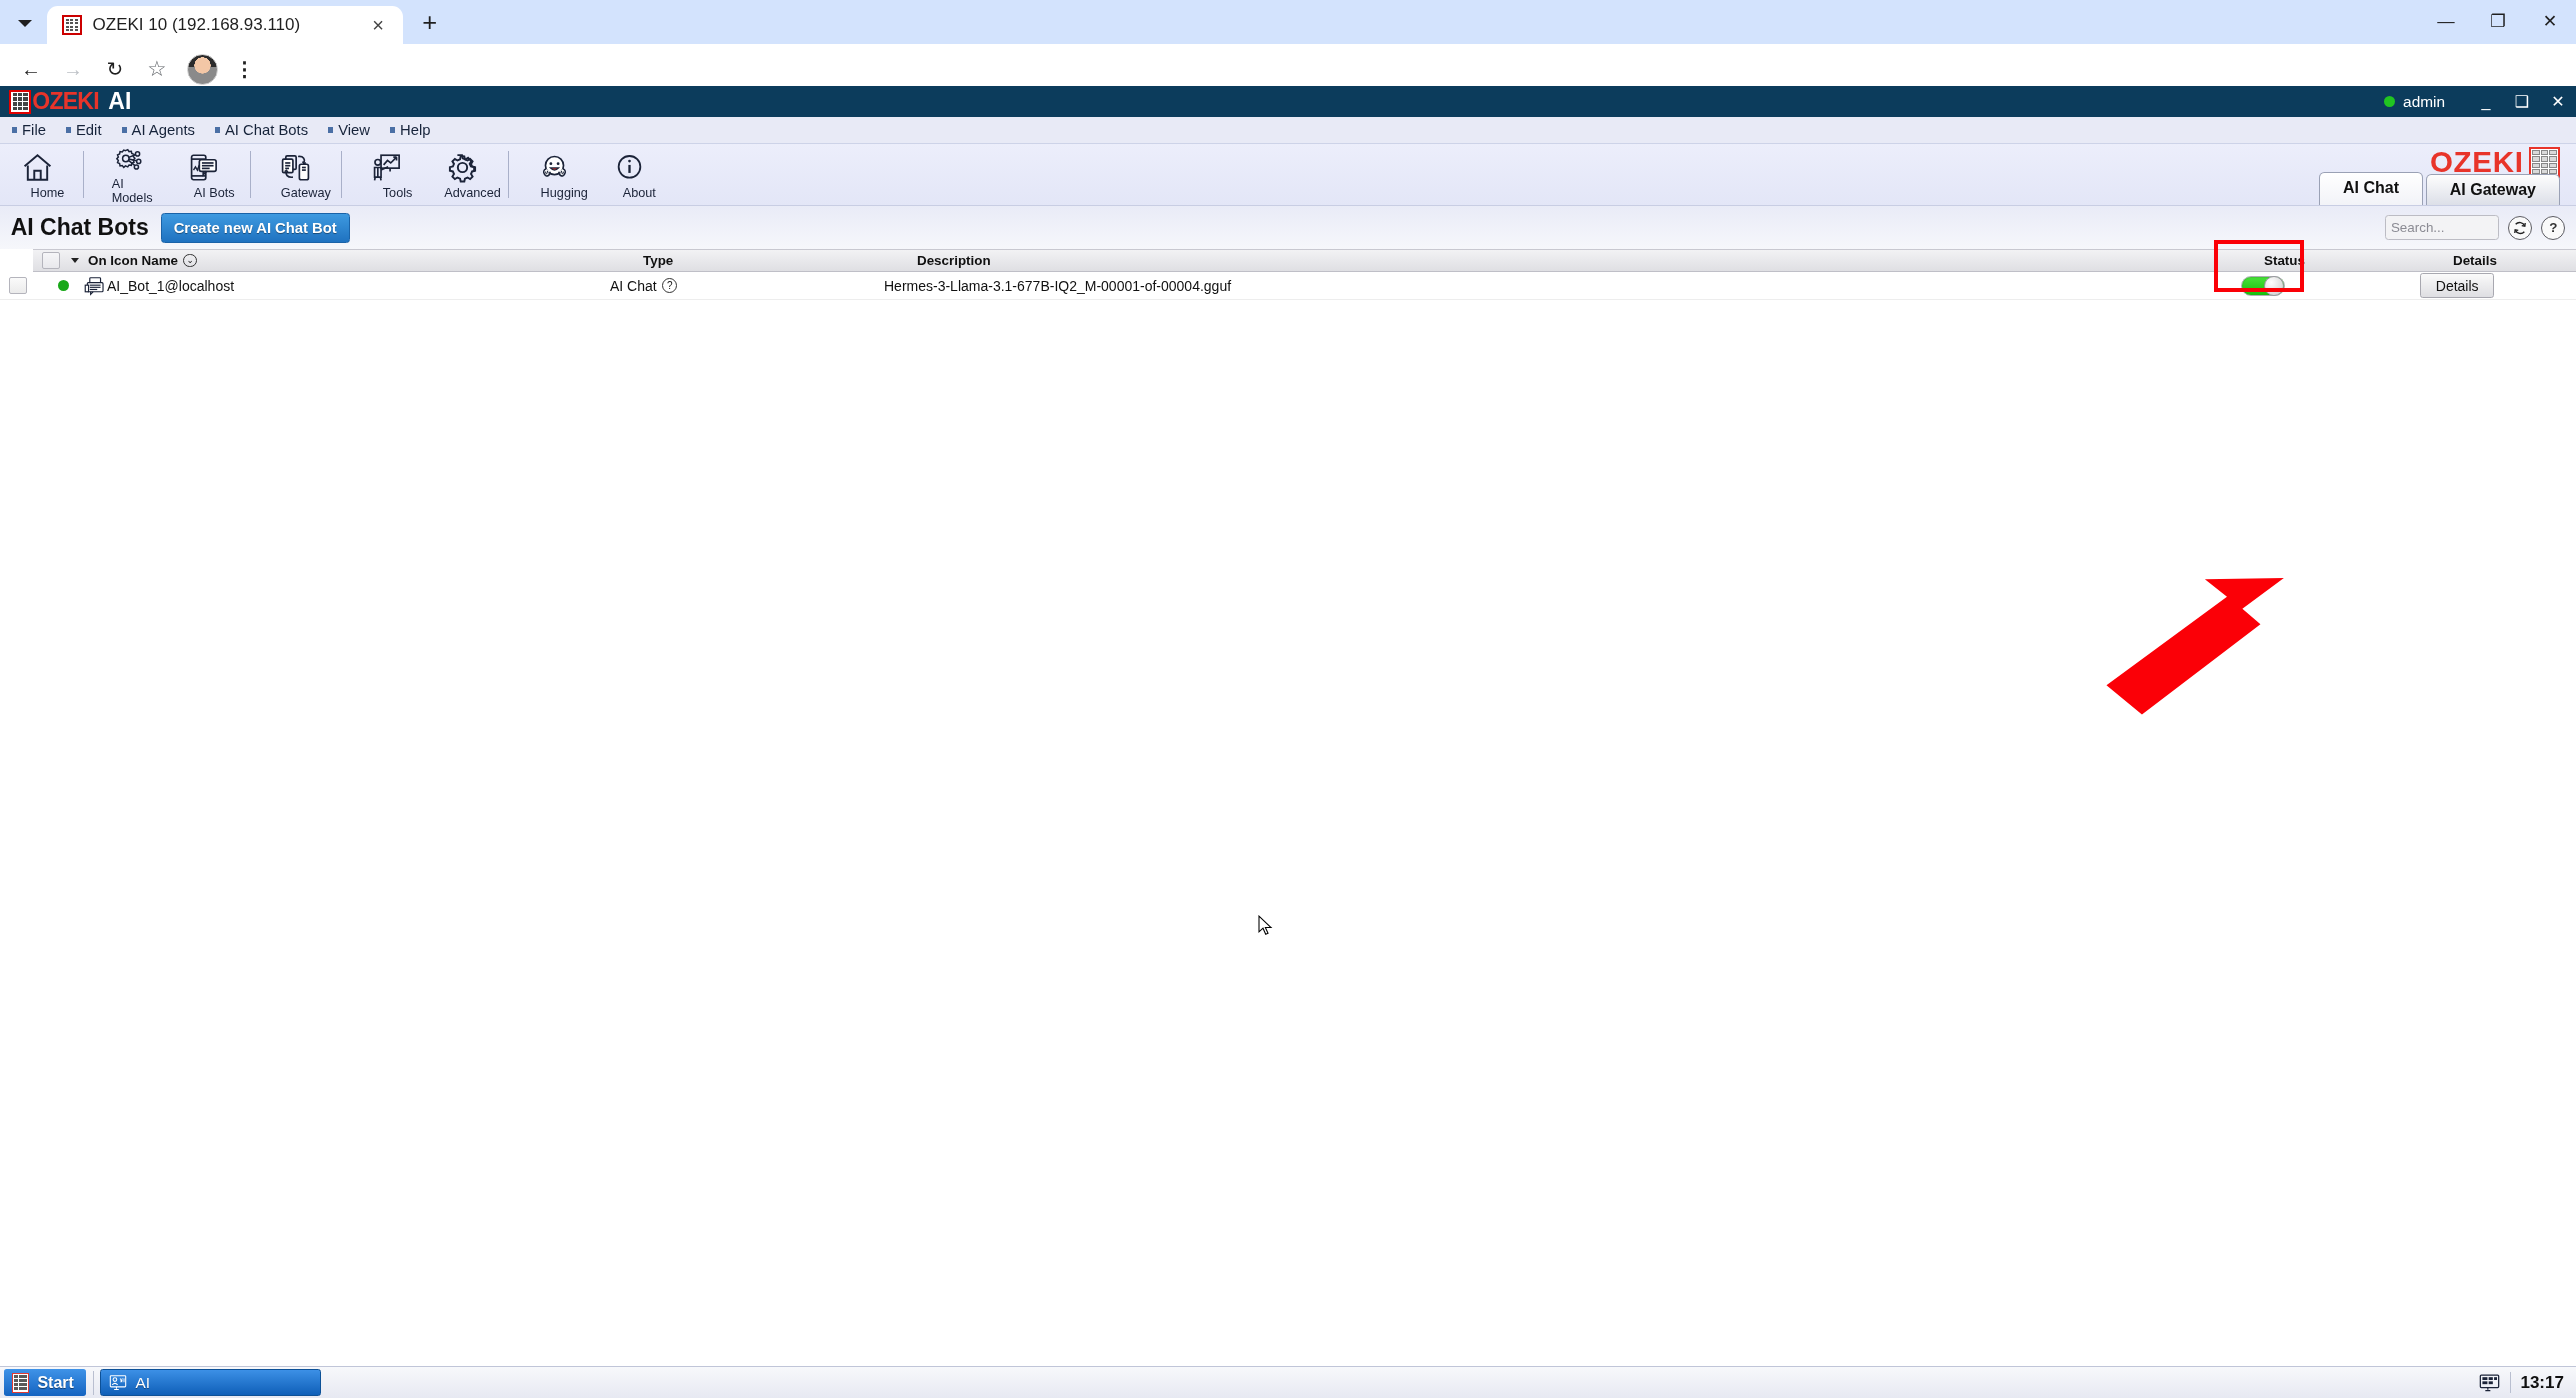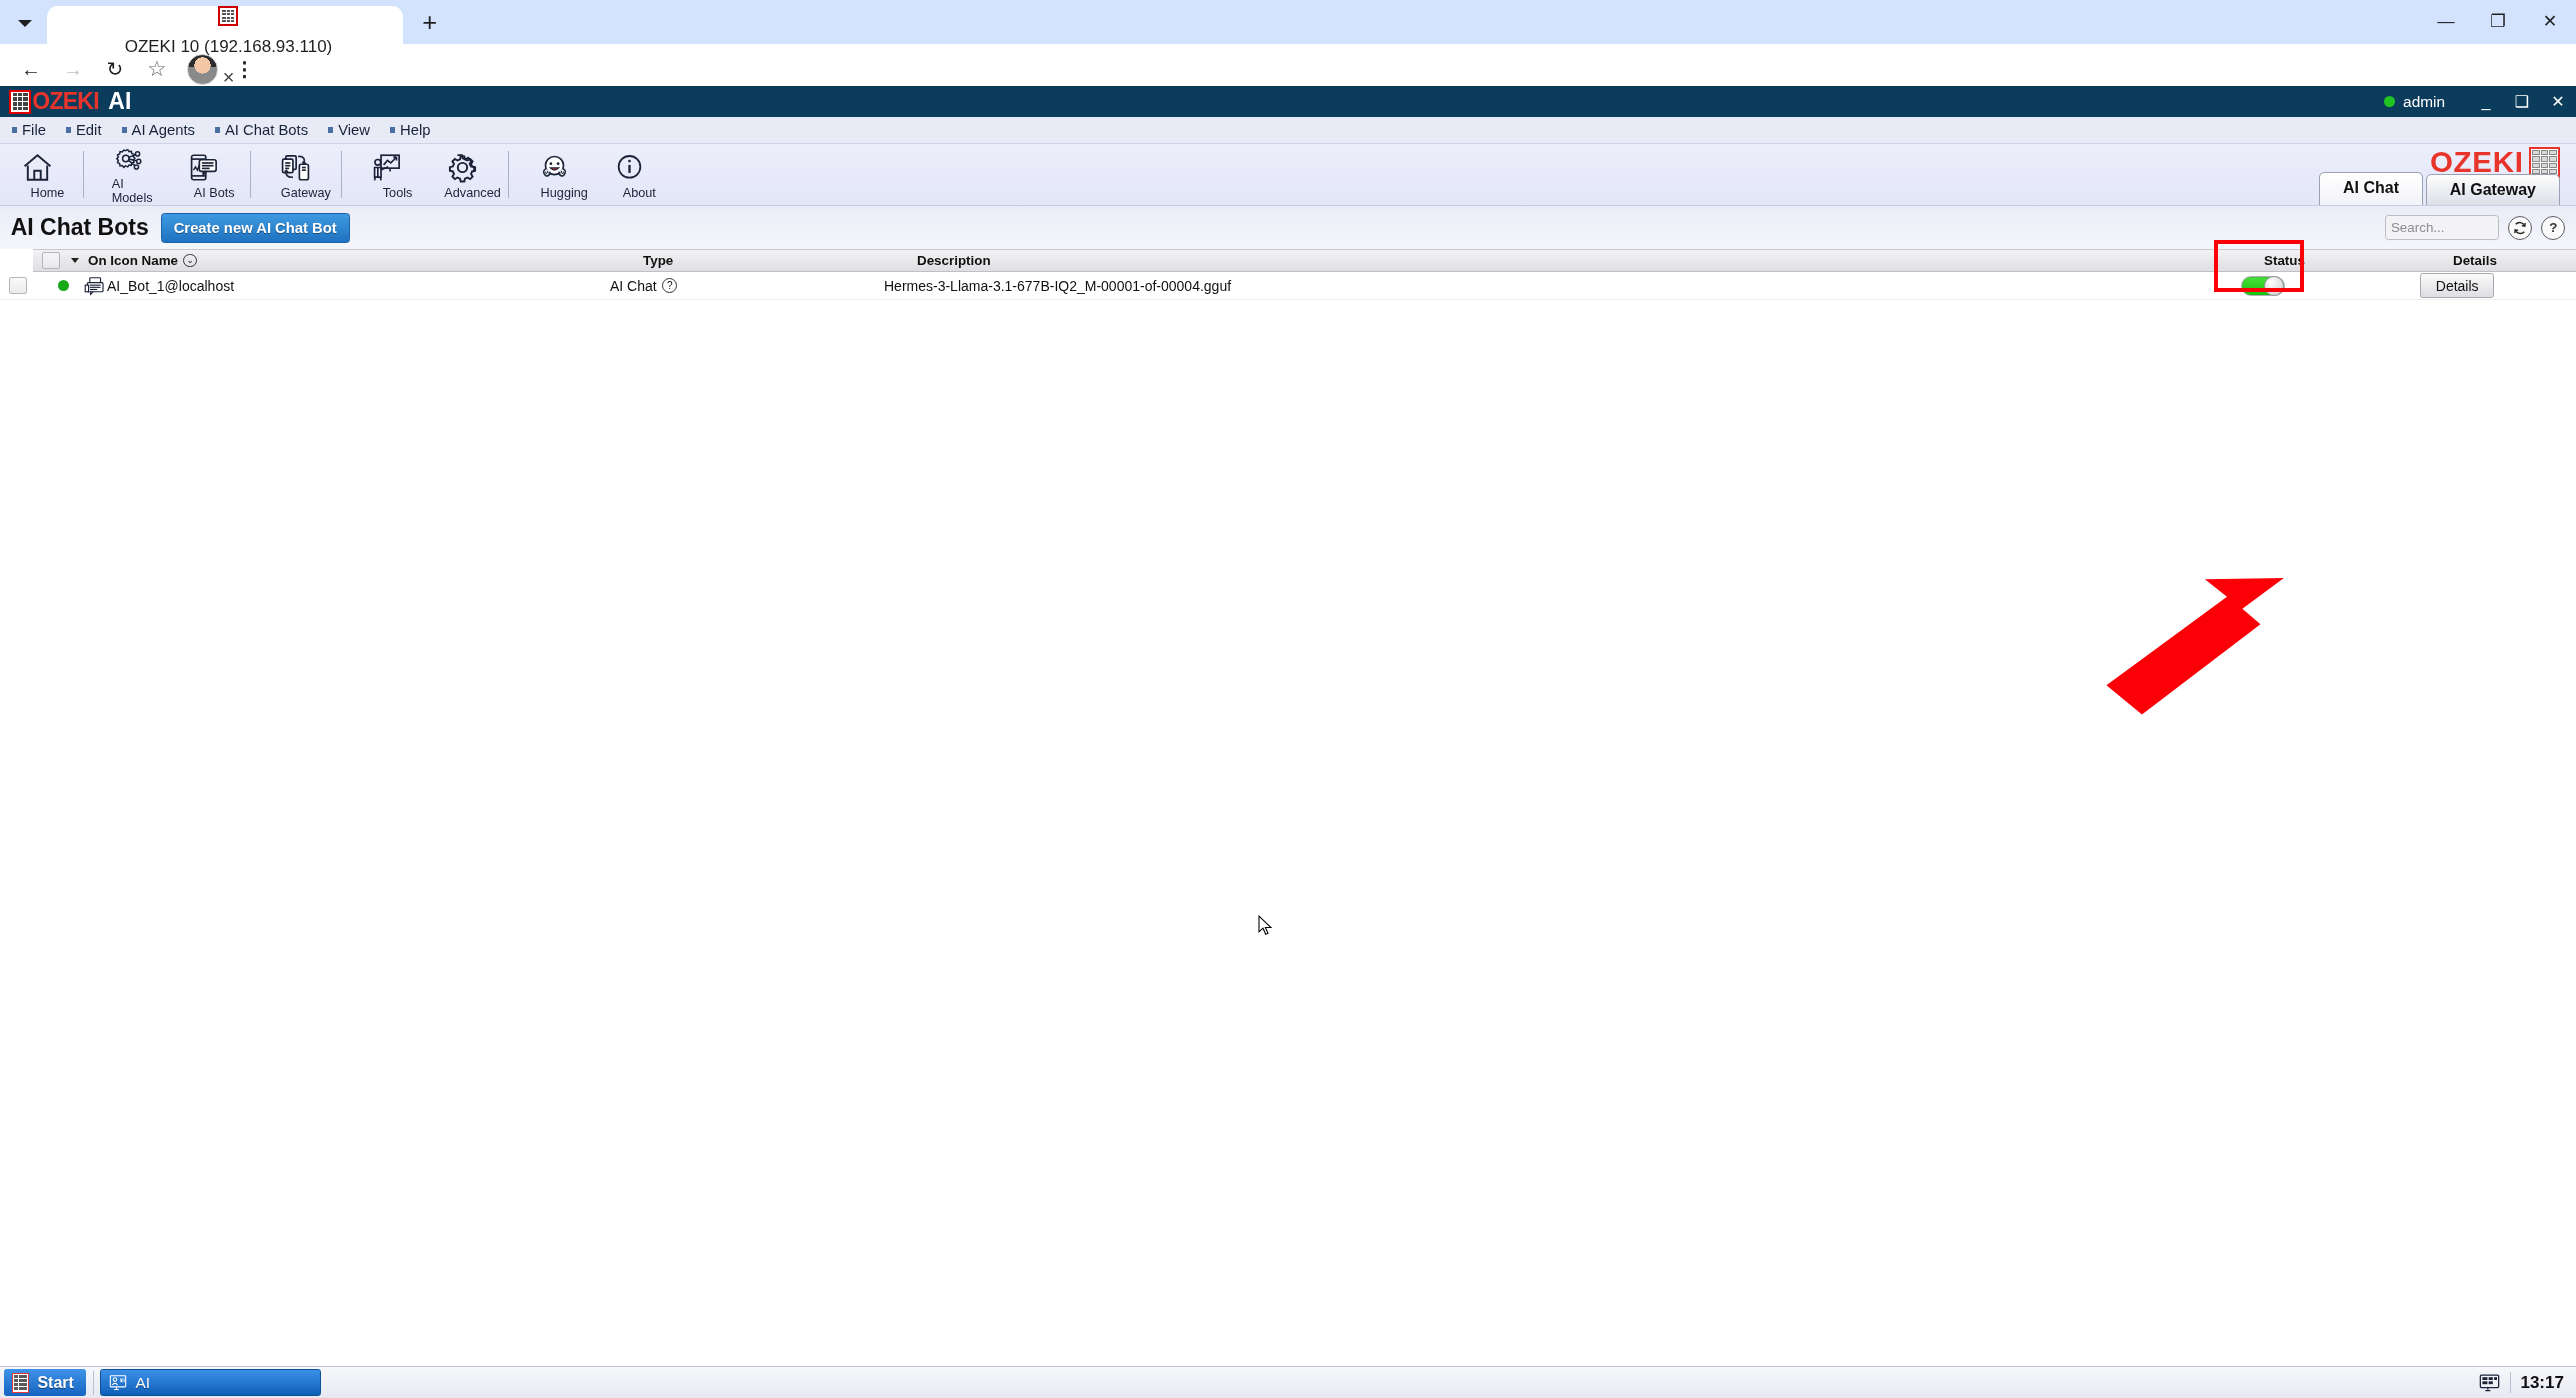--- a/index.html
+++ b/index.html
@@ -20,21 +20,21 @@
     width: 39px; height: 35px; margin-bottom: 3.4px; margin-right: 2.7px;
     display: flex; align-items: center; justify-content: center;
     border-radius: 5.4px; cursor: pointer;
   }
   .chev { width: 0; height: 0; border-left: 7.4px solid transparent;
           border-right: 7.4px solid transparent; border-top: 7.4px solid #1f1f1f; }
 
   .tab {
     height: 38px; min-width: 356px; background: #fff;
     border-radius: 10.7px 10.7px 0 0; display: flex; align-items: center;
-    padding: 0 8px 0 14.8px; gap: 10.7px; position: relative; cursor: pointer; flex-direction: column;
+    padding: 0 8px 0 14.8px; gap: 10.7px; position: relative; cursor: pointer;
   }
   .favicon {
     width: 20px; height: 20px; background: #fff;
     border: 2px solid #cc0000; position: relative; flex: none;
     display: grid; grid-template-columns: repeat(3,1fr); grid-template-rows: repeat(4,1fr);
     gap: 1.3px; padding: 2px;
   }
   .favicon i { background: #555; display: block; }
   .tab-title { font-size: 17px; color: #1f1f1f; white-space: nowrap; flex: 1; }
   .tab-close { font-size: 20px; color: #444; width: 34px; text-align: center; cursor: pointer; line-height: 1; }

